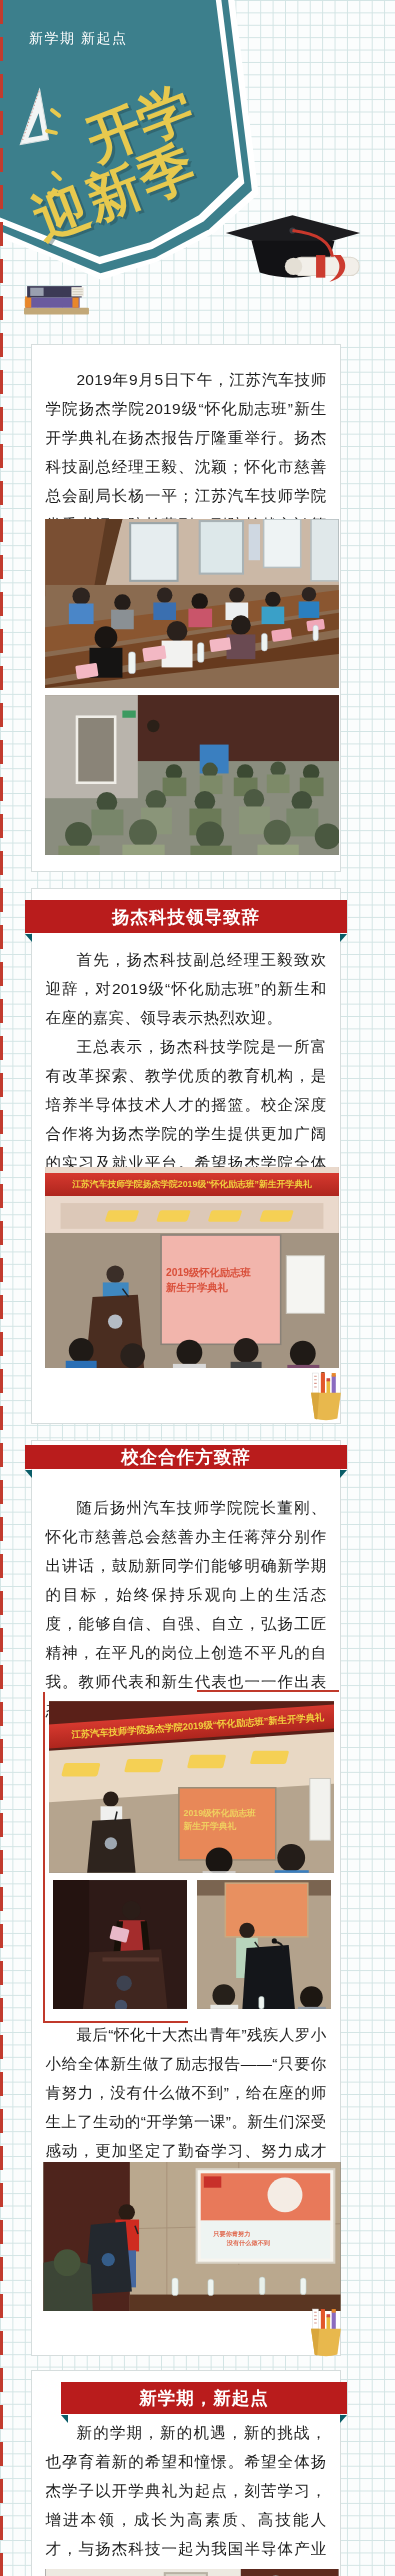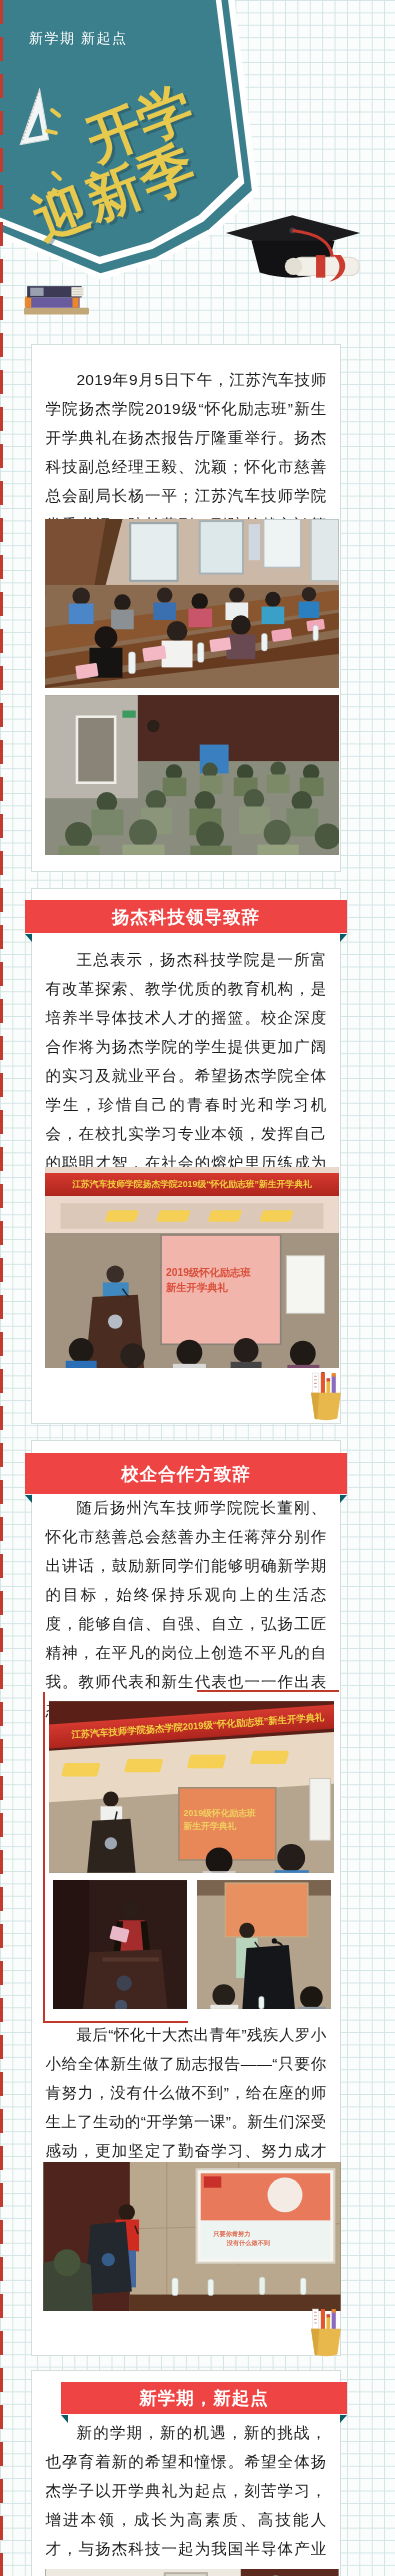--- a/index.html
+++ b/index.html
@@ -37,21 +37,21 @@
   .card1{top:344px;height:528px;}
   .card2{top:888px;height:536px;}
   .card3{top:1440px;height:916px;}
   .card4{top:2370px;height:433px;}
 
   .para{position:absolute;left:13.4px;right:13.4px;color:#1d1d1d;font-size:15.5px;line-height:29px;
     text-indent:2em;letter-spacing:0.3px;text-align:justify;}
   .para p{margin:0;}
 
   
-  .ribbon{position:absolute;left:-7.2px;right:-7.2px;height:33px;background:#ef4444;z-index:3;
+  .ribbon{position:absolute;left:-7.2px;right:-7.2px;height:33px;background:#b91c1c;z-index:3;
     display:flex;align-items:center;justify-content:center;}
   .ribbon:before{content:"";position:absolute;left:0;bottom:-8.8px;border-top:8.8px solid #095d68;border-left:7.2px solid transparent;}
   .ribbon:after{content:"";position:absolute;right:0;bottom:-8.8px;border-top:8.8px solid #095d68;border-right:7.2px solid transparent;}
   .ribbon span{color:#ffffff;font-size:17.5px;font-weight:bold;letter-spacing:1px;}
 
   .photo{position:absolute;overflow:hidden;background:#888;}
   .photo svg{position:absolute;left:0;top:0;}
   .photo-banner{position:absolute;background:linear-gradient(#d6392f,#ae251d);color:#f2cf3e;
     font-weight:bold;text-align:center;white-space:nowrap;overflow:hidden;}
   .screen-caption{position:absolute;text-align:left;font-weight:bold;line-height:1.5;}
@@ -217,20 +217,21 @@
         </g>
       </svg>
     </div>
   </div>
 
   <div class="card card2">
     <div class="ribbon" style="top:11.3px;">
       <span>扬杰科技领导致辞</span>
     </div>
     <div class="para" style="top:56px;">
+      <p>首先，扬杰科技副总经理王毅致欢迎辞，对2019级“怀化励志班”的新生和在座的嘉宾、领导表示热烈欢迎。</p>
       <p>王总表示，扬杰科技学院是一所富有改革探索、教学优质的教育机构，是培养半导体技术人才的摇篮。校企深度合作将为扬杰学院的学生提供更加广阔的实习及就业平台。希望扬杰学院全体学生，珍惜自己的青春时光和学习机会，在校扎实学习专业本领，发挥自己的聪明才智，在社会的熔炉里历练成为一名有用的人才。</p>
     </div>
 
     <div class="photo" style="left:13px;top:278px;width:294px;height:201px;">
       <svg width="294" height="201" viewBox="0 0 570 390">
         <rect width="570" height="390" fill="#a39482"></rect>
         <rect width="570" height="128" fill="#ead9cc"></rect>
         <rect x="30" y="70" width="510" height="50" fill="#dcc8b8"></rect>
         <rect x="150" y="84" width="60" height="22" rx="4" fill="#f5d054" transform="skewX(-18)"></rect>
         <rect x="250" y="84" width="60" height="22" rx="4" fill="#f5d054" transform="skewX(-18)"></rect>
@@ -270,21 +271,21 @@
           <rect x="34" y="12" width="7" height="6" fill="#d04a3a"></rect>
         <rect x="44" y="6" width="8" height="42" fill="#8a6bbf"></rect>
           <rect x="44" y="2" width="8" height="7" fill="#e8872b"></rect>
         <path d="M4,40 L62,40 L55,90 Q33,97 11,90 Z" fill="#e8b84d"></path>
         <path d="M4,40 L20,40 L16,92 Q11,91 11,90 Z" fill="#d9a63c"></path>
       </svg>
     </div>
   </div>
 
   <div class="card card3">
-    <div class="ribbon" style="top:12px;height:41px;">
+    <div class="ribbon" style="top:4px;height:24px;">
       <span>校企合作方致辞</span>
     </div>
     <div class="para" style="top:52px;">
       <p>随后扬州汽车技师学院院长董刚、怀化市慈善总会慈善办主任蒋萍分别作出讲话，鼓励新同学们能够明确新学期的目标，始终保持乐观向上的生活态度，能够自信、自强、自立，弘扬工匠精神，在平凡的岗位上创造不平凡的自我。教师代表和新生代表也一一作出表态发言。</p>
     </div>
 
     <div class="red-line" style="top:249px;left:165px;width:142px;height:1.5px;"></div>
     <div class="red-line" style="top:251px;left:11.3px;width:1.5px;height:331px;"></div>
     <div class="red-line" style="top:580px;left:11.3px;width:145px;height:1.5px;"></div>
 

